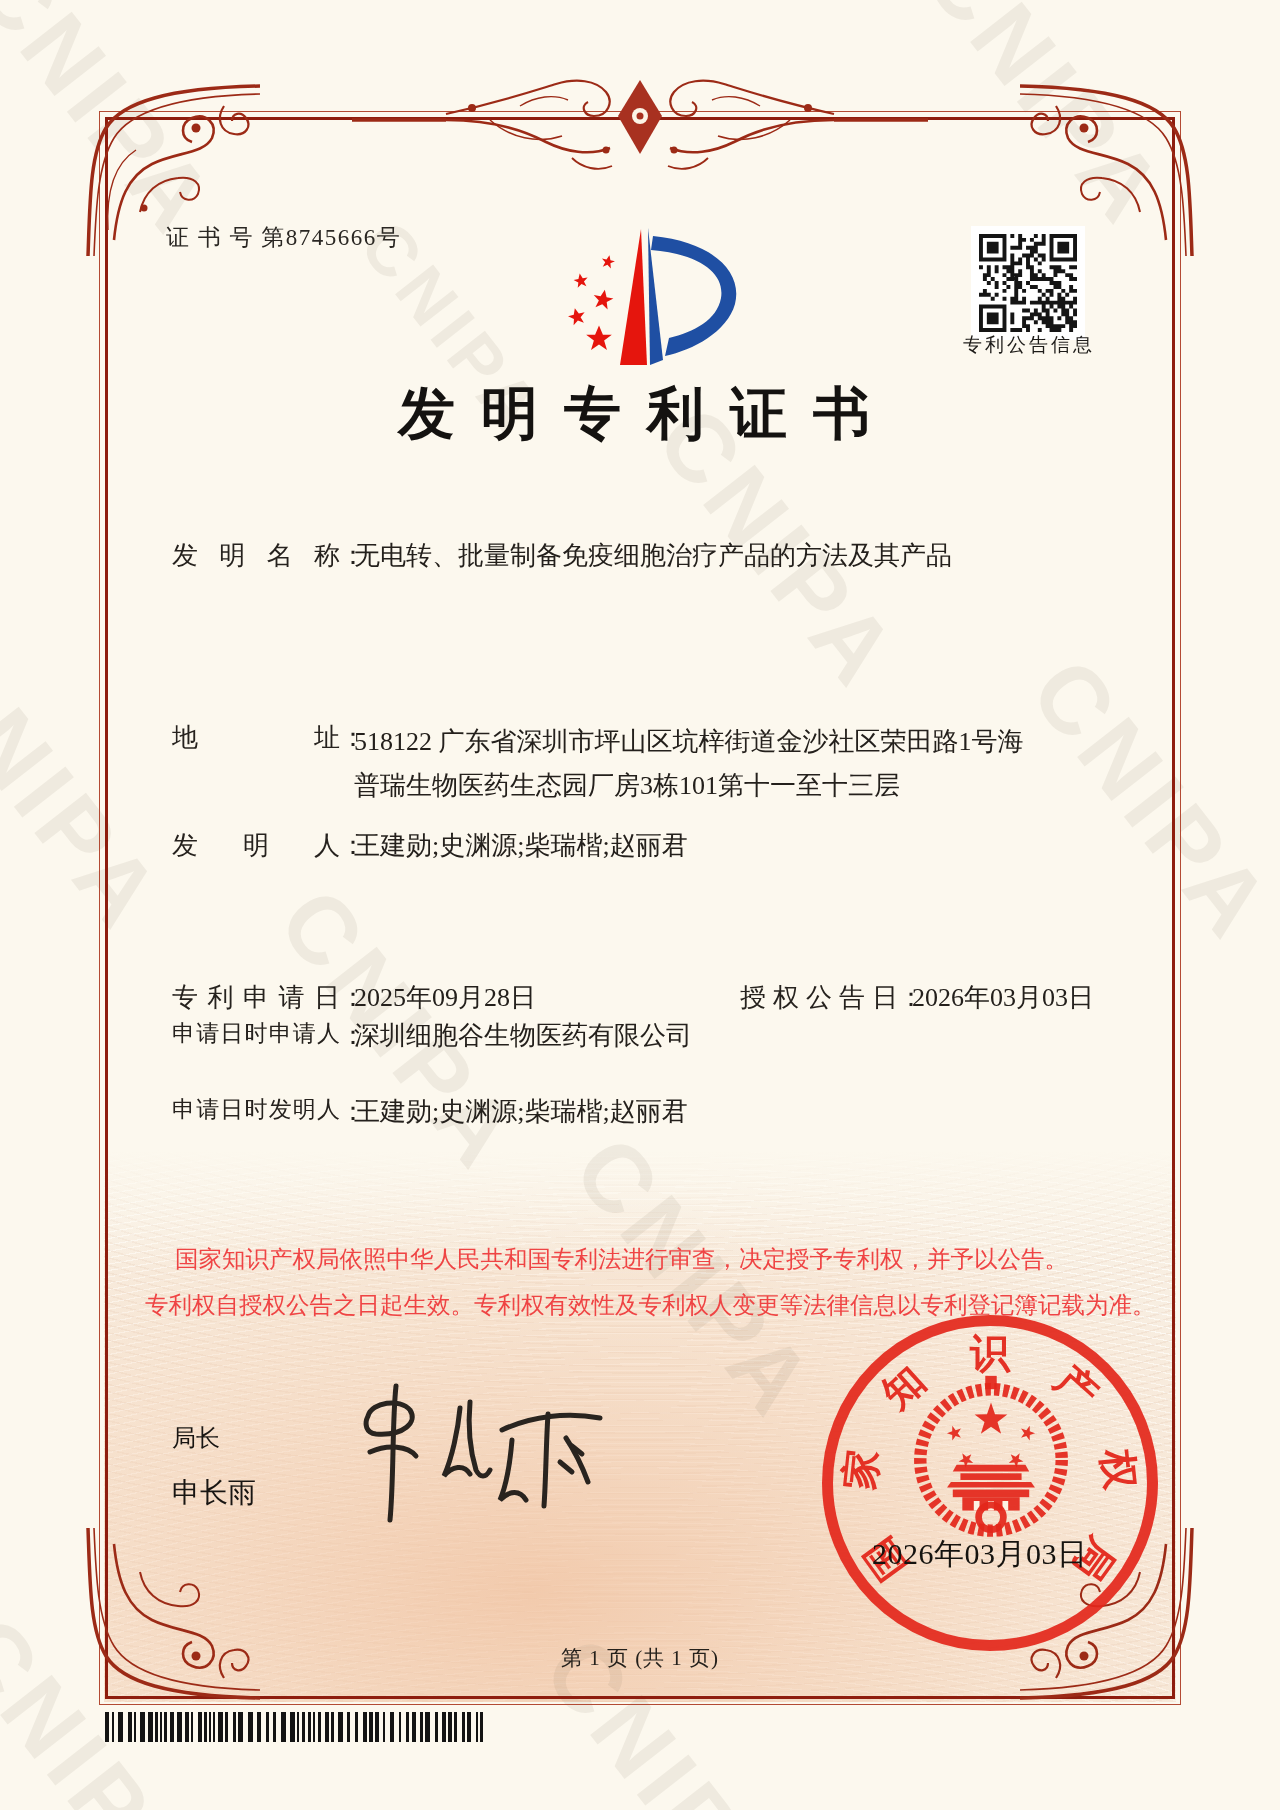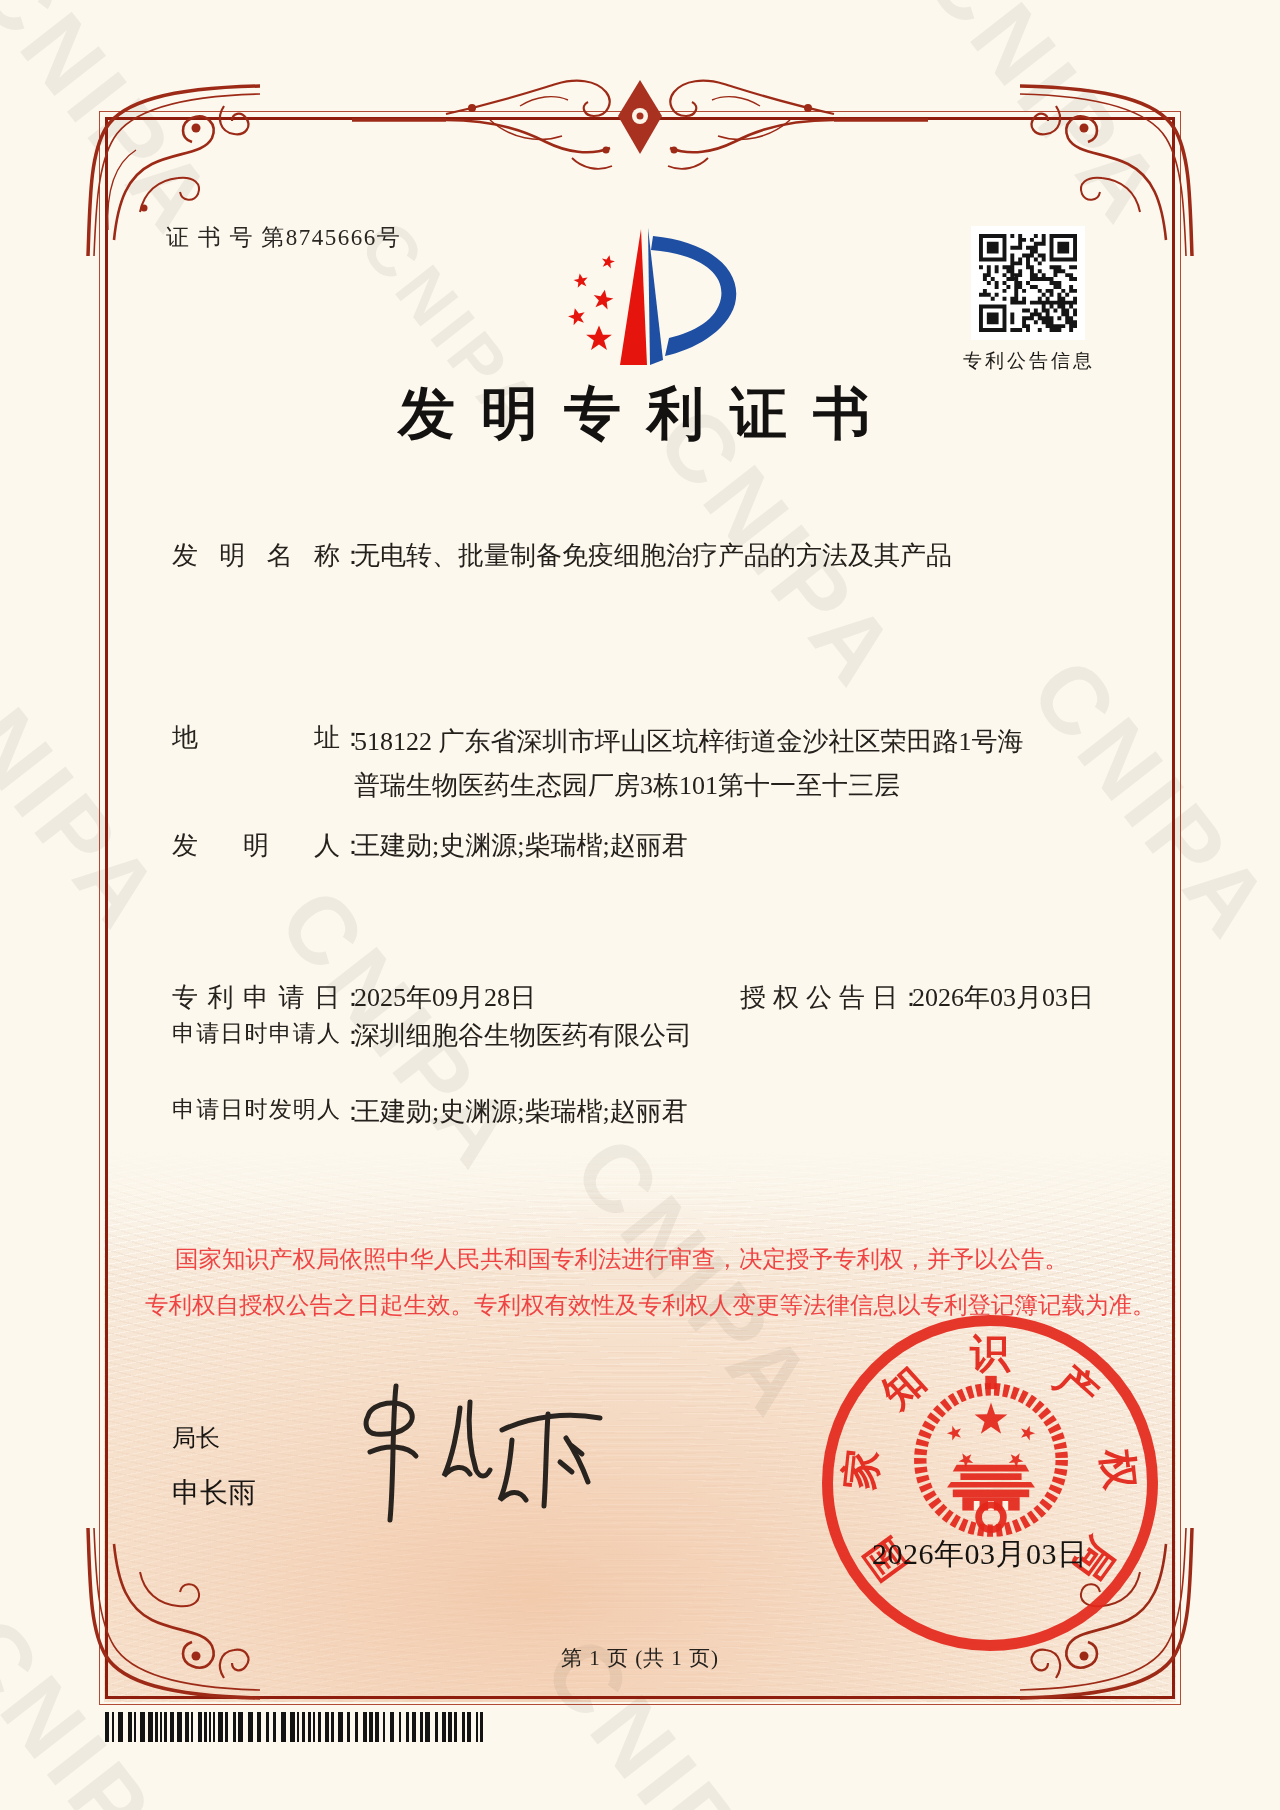--- a/index.html
+++ b/index.html
@@ -27,21 +27,21 @@
   .frame-thick{position:absolute;left:105px;right:105px;top:117px;bottom:111px;
       border:3.5px solid #8e1d0e;}
   .corner{position:absolute;width:180px;height:180px;}
   .ornament-top{position:absolute;left:350px;top:62px;width:580px;height:122px;}
 
   
   .cert-no{position:absolute;left:166px;top:222px;font-size:23px;letter-spacing:1.5px;color:#2a2723;}
   .logo{position:absolute;left:553px;top:220px;width:195px;height:150px;}
   .qr-box{position:absolute;left:971px;top:226px;width:114px;height:114px;background:#ffffff;
       padding:8px;box-sizing:border-box;}
-  .qr-caption{position:absolute;left:948px;top:348px;width:162px;text-align:center;
+  .qr-caption{position:absolute;left:948px;top:332px;width:162px;text-align:center;
       font-size:19px;letter-spacing:3px;color:#1d1b18;}
   .title{position:absolute;left:0;right:0;top:376px;text-align:center;font-size:57px;
       font-weight:bold;letter-spacing:26px;padding-left:14px;color:#141210;}
 
   
   .row{position:absolute;left:172px;right:60px;font-size:26px;color:#24201c;}
   .flabel{display:inline-block;width:168px;text-align:justify;text-align-last:justify;
       vertical-align:top;color:#26221e;}
   .flabel.small{font-size:23px;}
   .colon{display:inline-block;width:12px;vertical-align:top;}

